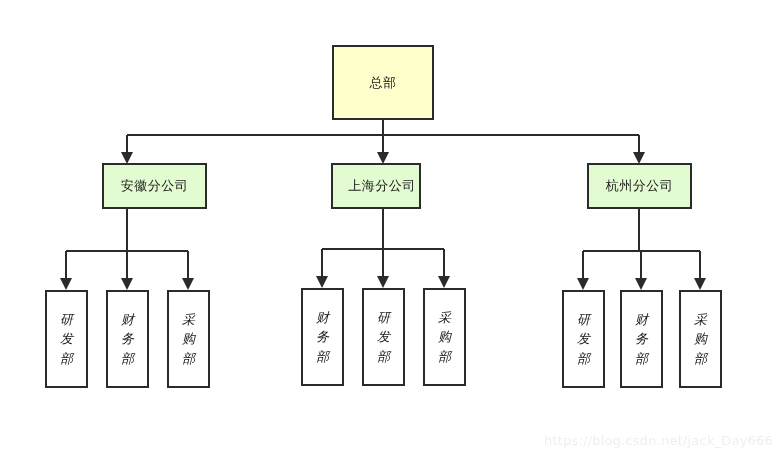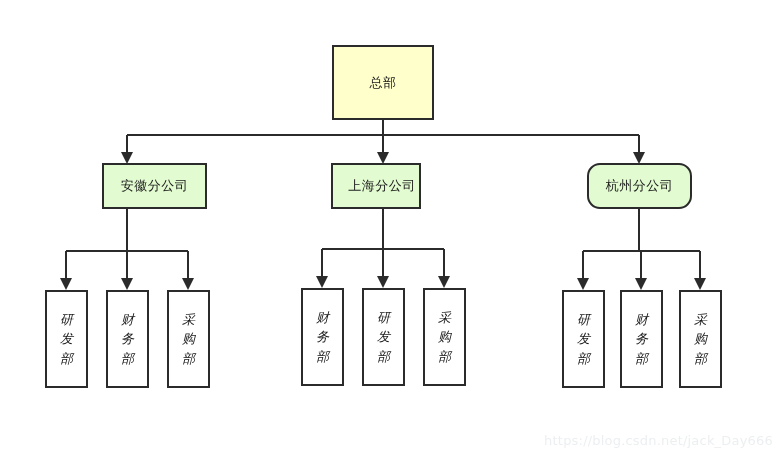--- a/index.html
+++ b/index.html
@@ -129,21 +129,21 @@
   <div class="node node-root" style="left:332px; top:45px; width:102px; height:75px;">
     <span>总部</span>
   </div>
 
   <div class="node node-branch" style="left:75px; top:163px; width:105px; height:46px;margin-left:27px;">
     <span>安徽分公司</span>
   </div>
   <div class="node node-branch" style="left:331px; top:163px; width:90px; height:46px;padding-left:12px;">
     <span>上海分公司</span>
   </div>
-  <div class="node node-branch" style="left:587px; top:163px; width:105px; height:46px;border-radius:13px;">
+  <div class="node node-branch" style="left:587px; top:163px; width:105px; height:46px;">
     <span>杭州分公司</span>
   </div>
 
   <div class="node node-leaf" style="left:45px; top:290px; width:43px; height:98px;">
     <span class="leaf-text">研发部</span>
   </div>
   <div class="node node-leaf" style="left:106px; top:290px; width:43px; height:98px;">
     <span class="leaf-text">财务部</span>
   </div>
   <div class="node node-leaf" style="left:167px; top:290px; width:43px; height:98px;">

